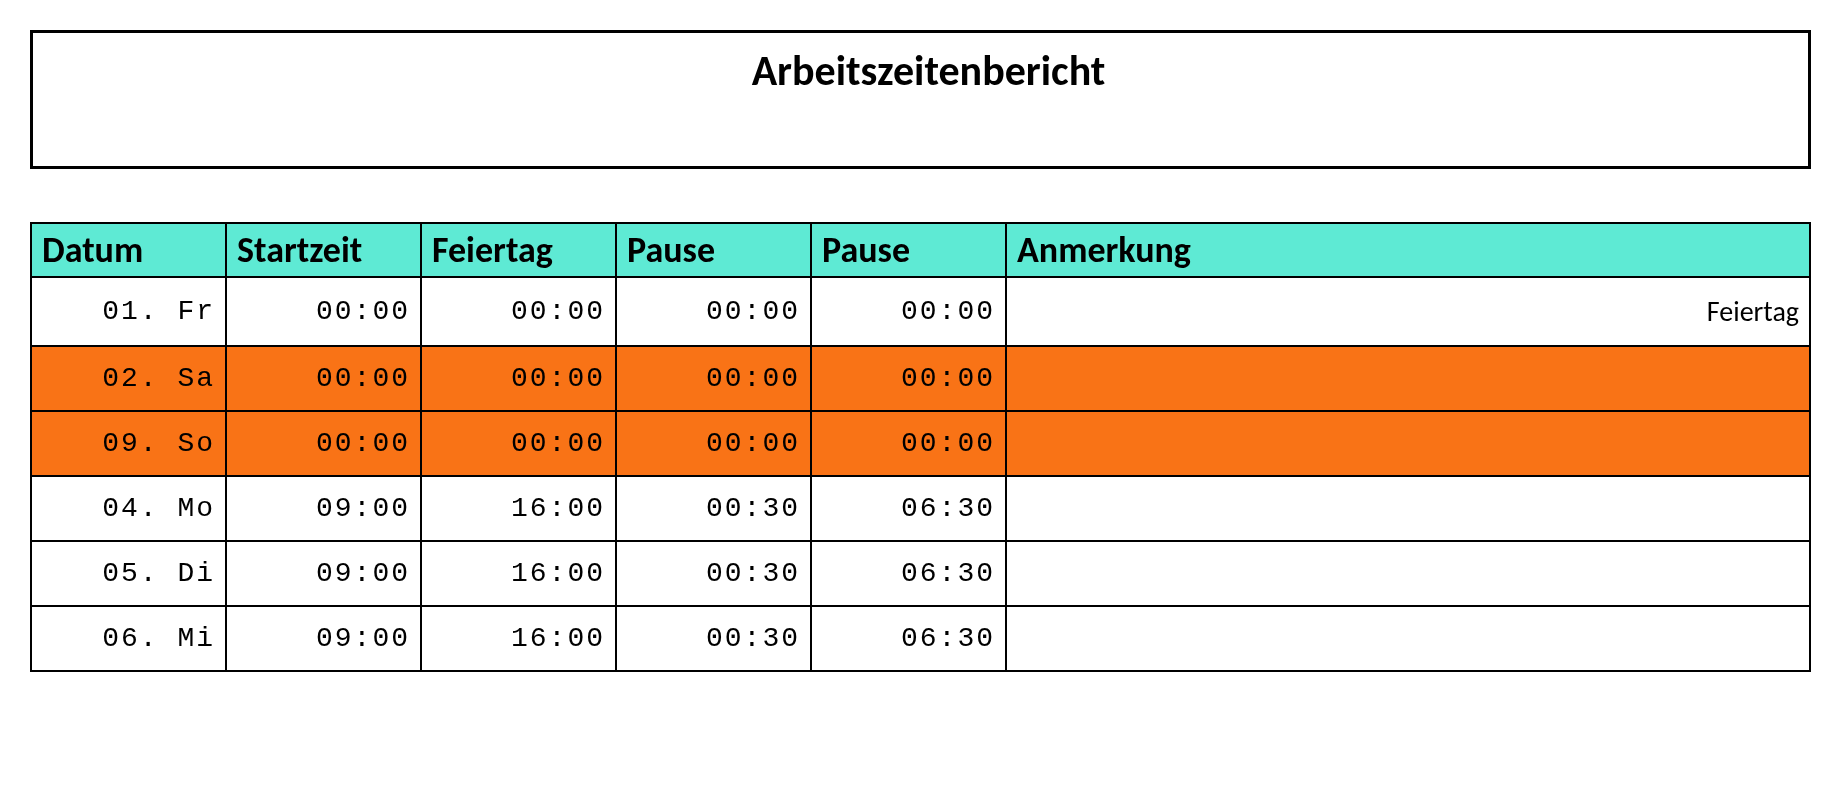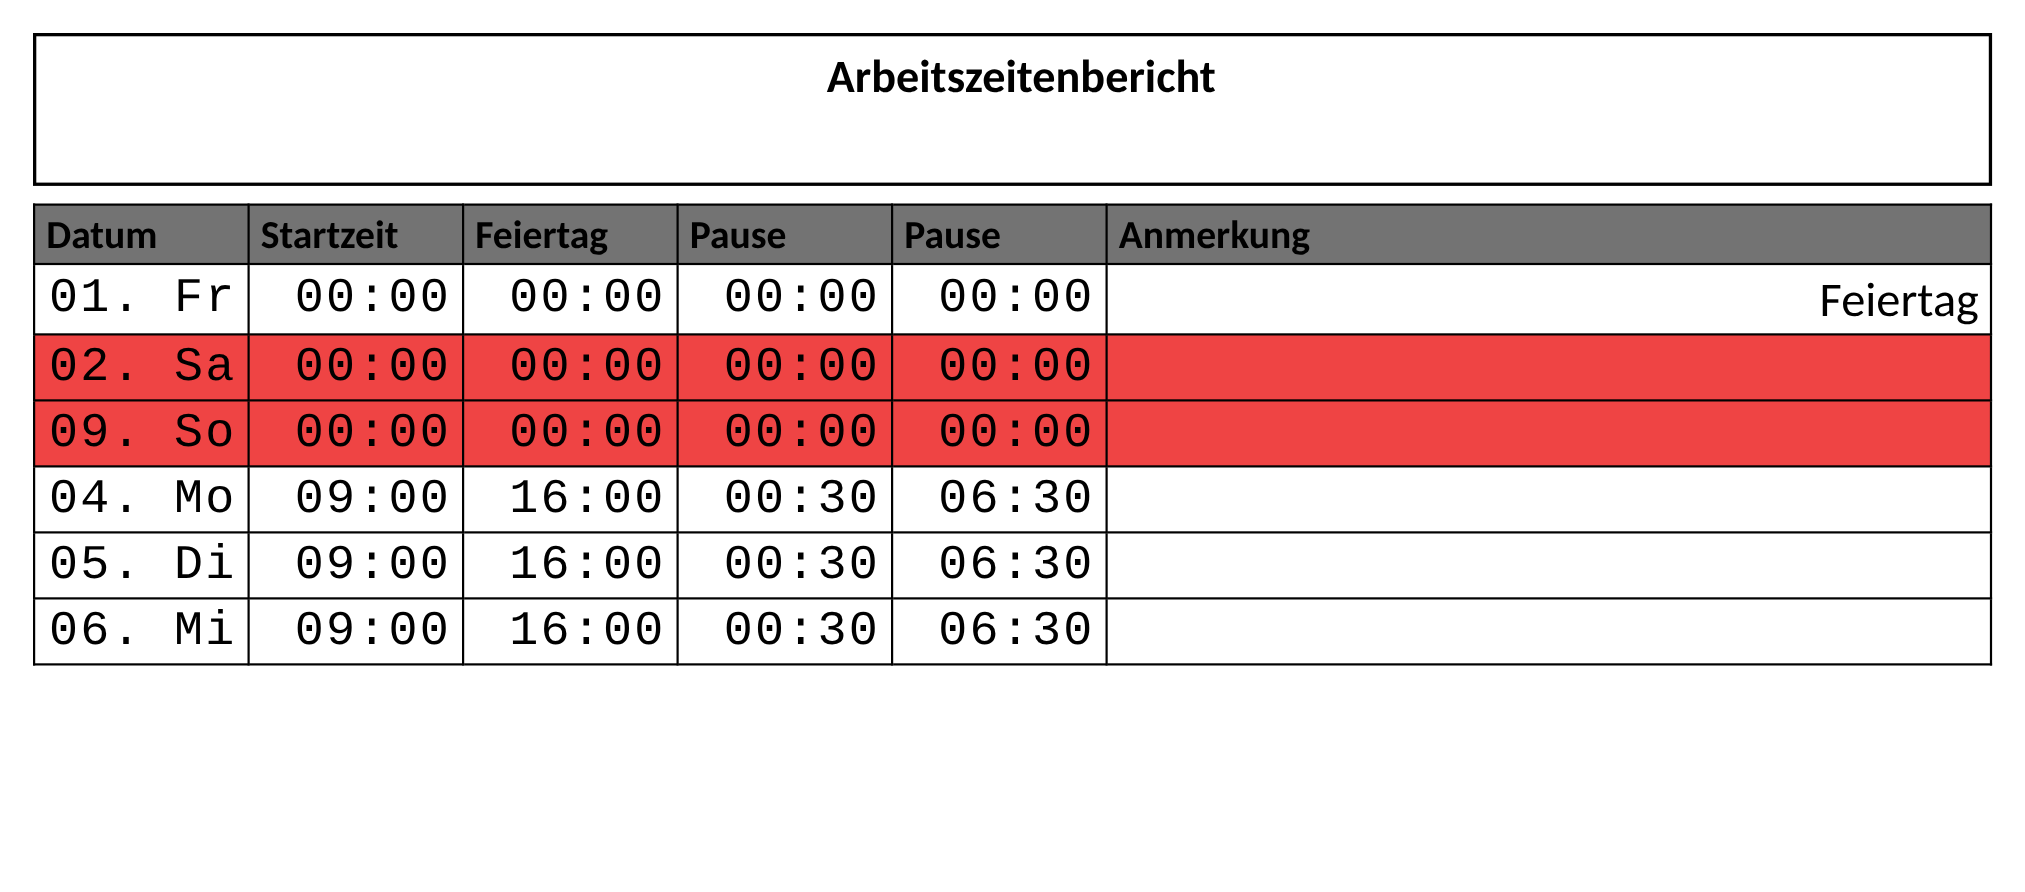--- a/index.html
+++ b/index.html
@@ -6,62 +6,62 @@
   body {
     margin: 0;
     padding: 30px;
     font-family: Calibri, Arial, sans-serif;
     background: #fff;
     width: 1841px;
   }
   .header-box {
     border: 3px solid #000;
     padding: 12px 20px 15px 36px;
-    margin-bottom: 16px;
+    margin-bottom: 53px;
     text-align: center;
   }
   .title {
     font-size: 42px;
     font-weight: bold;
     margin-bottom: 55px;
   }
   .subtitle {
     font-size: 42px;
     font-weight: bold;
   }
   table {
     border-collapse: collapse;
     width: 100%;
     table-layout: fixed;
   }
   th {
-    background-color: #737373;
+    background-color: #5eead4;
     font-weight: bold;
     font-size: 36px;
     text-align: left;
     padding: 4px 10px;
     border: 2px solid #000;
   }
   td {
     border: 2px solid #000;
-    padding: 4px 10px;
-    font-size: 44px;
+    padding: 16px 10px;
+    font-size: 28px;
     height: 55px;
   }
   td.mono {
     font-family: "Courier New", monospace;
     text-align: right;
     letter-spacing: 2px;
   }
   td.note {
     text-align: right;
     padding-left: 6px;
   }
   tr.shaded td {
-    background-color: #ef4444;
+    background-color: #f97316;
   }
   col.c-datum   { width: 195px; }
   col.c-start   { width: 195px; }
   col.c-end     { width: 195px; }
   col.c-pause   { width: 195px; }
   col.c-dauer   { width: 195px; }
   col.c-anm     { width: auto; }
 </style>
 </head>
 <body>

